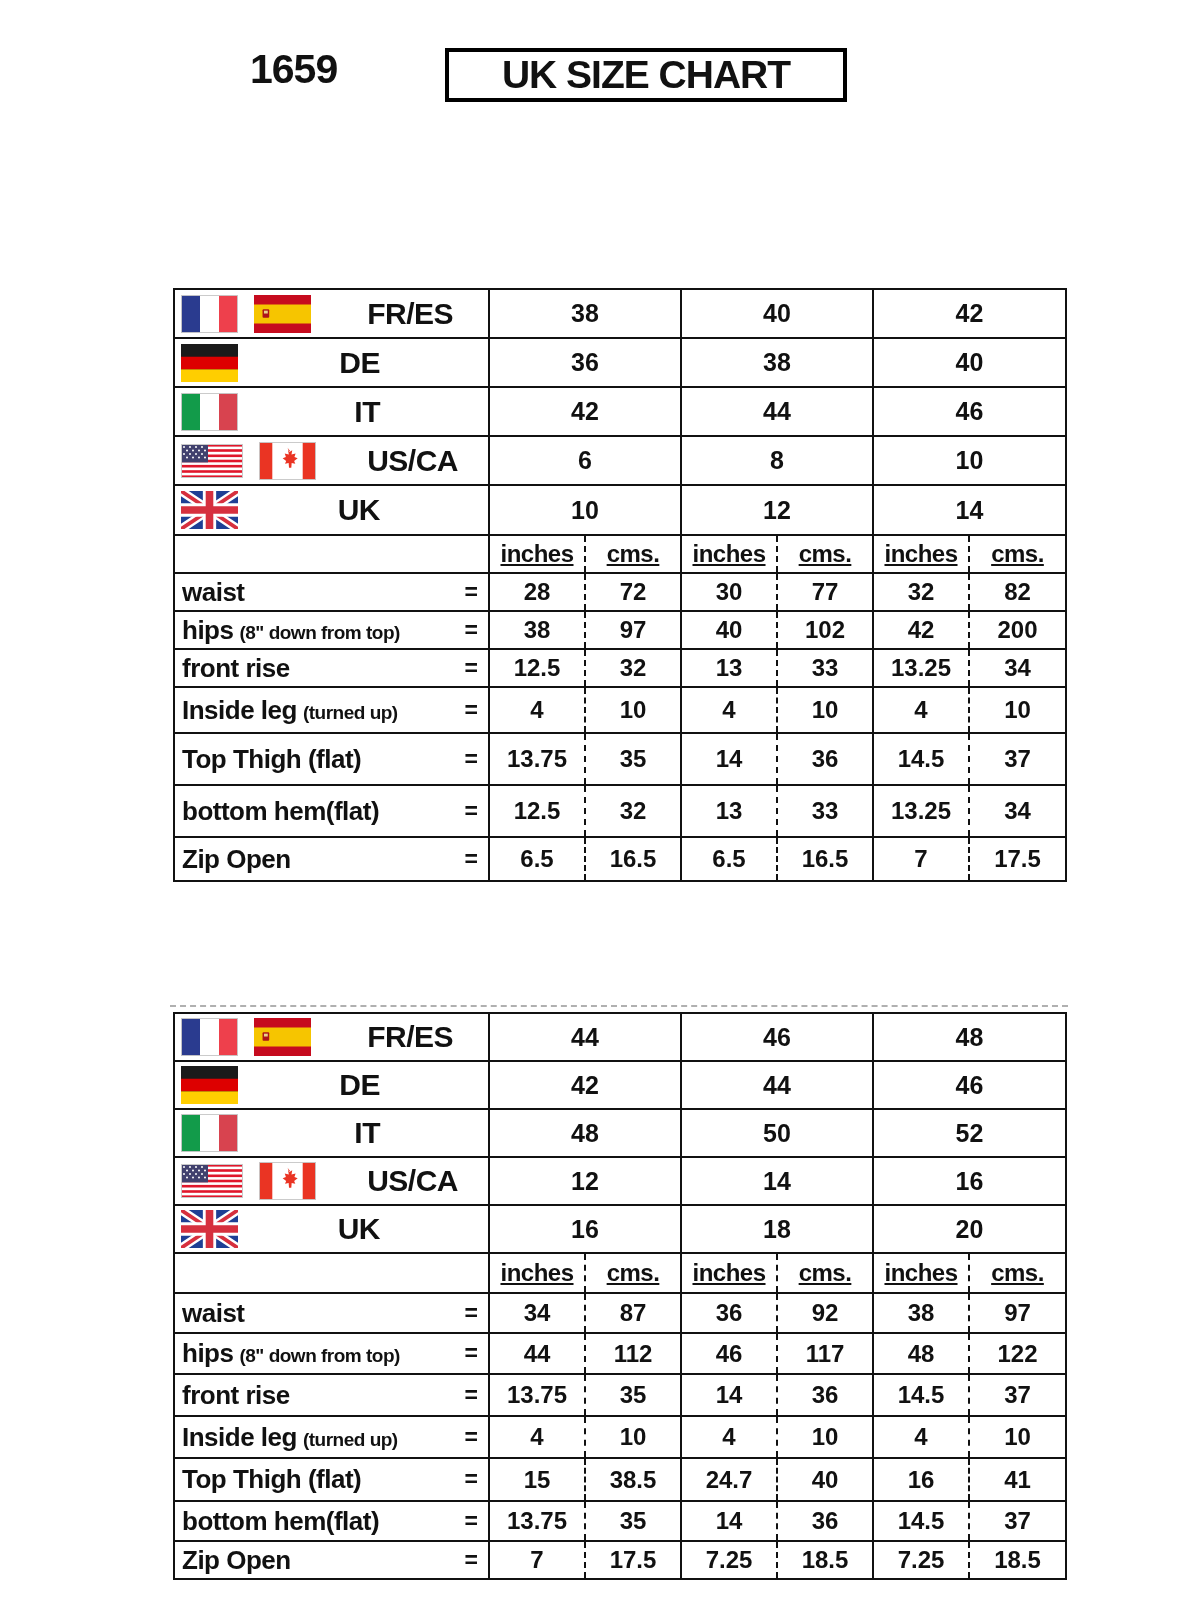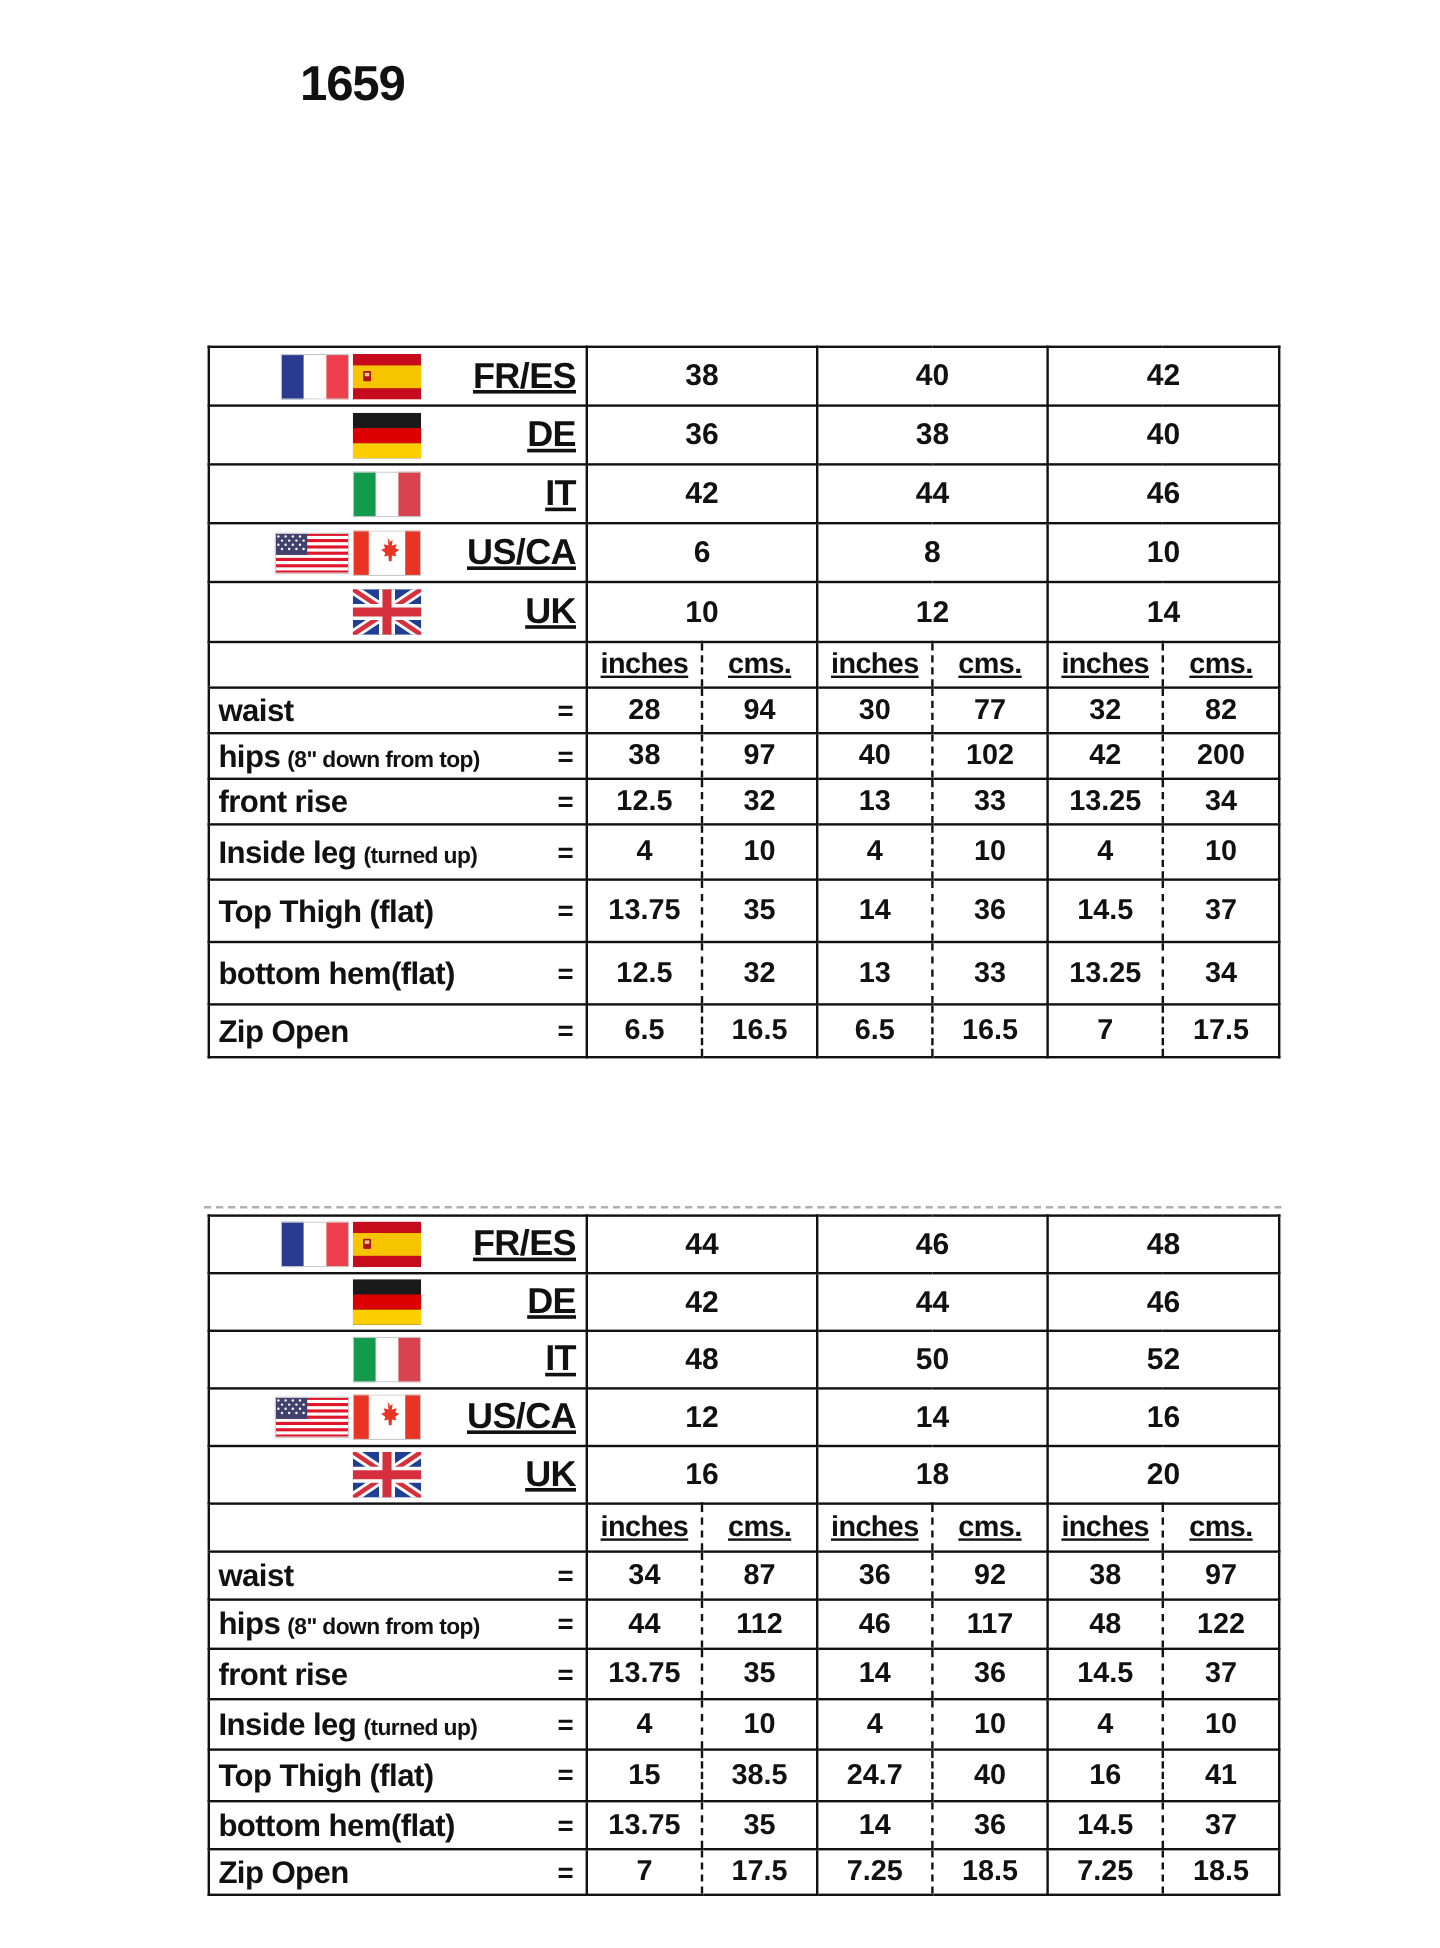--- a/index.html
+++ b/index.html
@@ -15,39 +15,42 @@
                    width:892px;background:#fff;border:2px solid #111;}
   #table-0{top:288px;}
   #table-1{top:1012px;}
   td{border:2px solid #111;padding:0;text-align:center;vertical-align:middle;font-weight:700;color:#111;}
   td.nr{border-right-style:none;}
   td.dashed{border-left:2px dashed #111;text-align:center;}
   td.units-blank{border-left:none;}
   .size-val{font-size:25px;}
   .unit-cell{font-size:24px;letter-spacing:-0.5px;text-decoration:underline;}
   .m-val{font-size:24px;}
-  .cflex{display:flex;align-items:center;justify-content:flex-end;gap:3px;padding:2px 8px 2px 6px;text-decoration:underline;}
+  .cflex{display:flex;align-items:center;justify-content:flex-start;gap:16px;padding:2px 8px 2px 6px;}
   .country-label{font-size:30px;font-weight:700;min-width:126px;text-align:right;letter-spacing:-0.5px;white-space:nowrap;}
   .mflex{display:flex;align-items:center;justify-content:space-between;padding:0 10px 0 7px;}
   .m-left{display:flex;align-items:baseline;gap:6px;white-space:nowrap;}
   .m-label{font-size:26px;font-weight:700;letter-spacing:-0.5px;}
   .m-sub{font-size:19px;font-weight:700;letter-spacing:-0.5px;}
   .eq{font-size:23px;font-weight:700;}
   .flag{display:inline-flex;line-height:0;}
   .flag svg{width:57px;height:38px;display:block;}
   .flag svg.usa{width:62px;height:34px;}
   .page-break-line{position:absolute;left:170px;top:1005px;width:898px;border-top:2px dashed #b0b0b0;}
 </style>
 </head>
 <body>
 
 <div class="page">
 
   <div class="doc-code">1659</div>
 
+  <div class="title-box">
+    <span class="title-text">UK SIZE CHART</span>
+  </div>
 
   <table class="size-table" id="table-0">
     <colgroup>
       <col style="width:315px">
         <col style="width:96px">
         <col style="width:96px">
       <col style="width:96px">
         <col style="width:96px">
         <col style="width:96px">
         <col style="width:97px">
@@ -198,21 +201,21 @@
         <tr style="height: 38px;">
           <td>
             <div class="mflex">
               <span class="m-left">
                 <span class="m-label">waist</span>
               </span>
               <span class="eq">=</span>
             </div>
           </td>
           <td class="m-val nr">28</td>
-          <td class="m-val dashed">94</td>
+          <td class="m-val dashed">72</td>
           <td class="m-val nr">30</td>
           <td class="m-val dashed">77</td>
           <td class="m-val nr">32</td>
           <td class="m-val dashed">82</td>
         </tr>
         <tr style="height: 38px;">
           <td>
             <div class="mflex">
               <span class="m-left">
                 <span class="m-label">hips</span>

